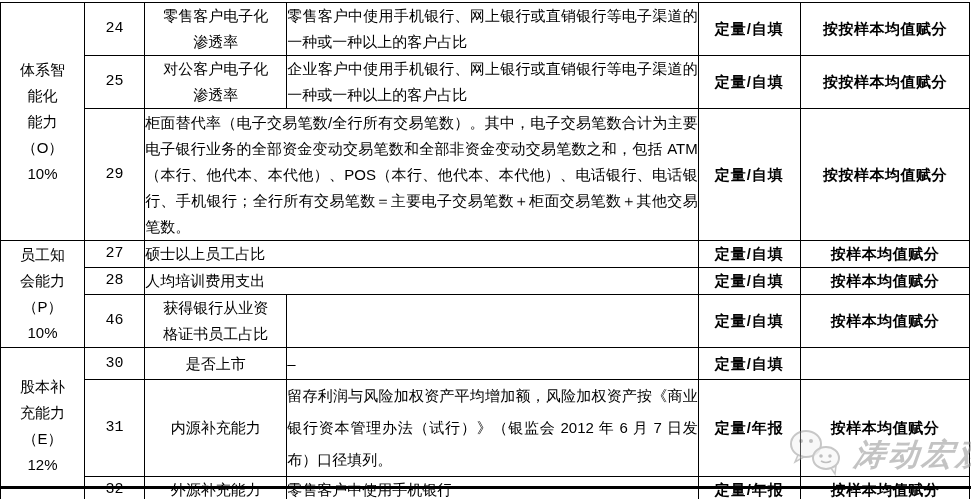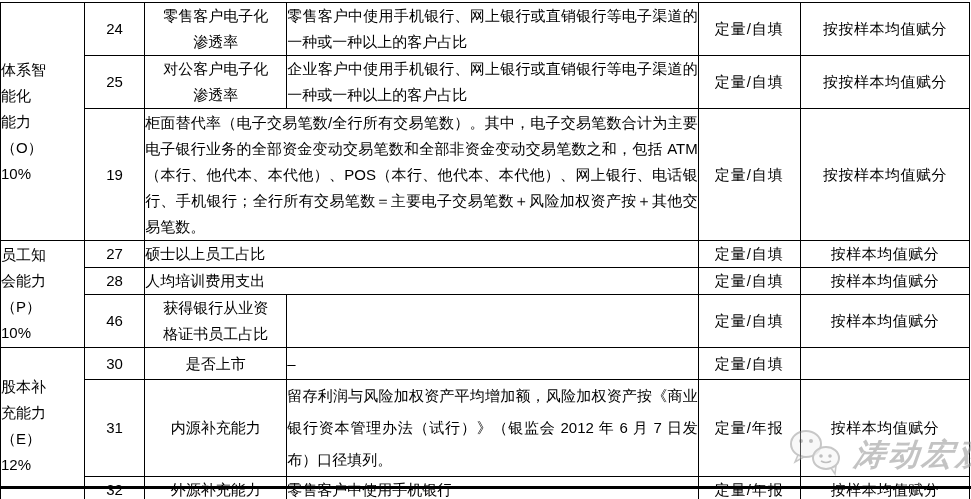--- a/index.html
+++ b/index.html
@@ -19,44 +19,44 @@
   }
   table.grid td{
     border:1.5px solid #000;
     font-size:15px;
     line-height:26px;
     vertical-align:middle;
     padding:0;
     overflow:hidden;
   }
   td.cat{
-    text-align:left;
+    text-align:center;
     white-space:pre-line;
     line-height:27px;
   }
-  td.num{text-align:center;}
+  td.num{text-align:center;font-family:Liberation Mono, monospace;}
   td.name{
     text-align:center;
     white-space:pre-line;
   }
   td.desc{
     text-align:justify;
     padding:2px 6px 2px 7px;
   }
   td.mergedwide{
     text-align:justify;
     padding:2px 8px;
     line-height:21.5px;
   }
   td.mergedname{
     text-align:left;
     padding:0 6px 0 9px;
   }
-  td.type{text-align:center;letter-spacing:1px;}
-  td.score{text-align:center;letter-spacing:0.5px;}
+  td.type{text-align:center;letter-spacing:1px;font-weight:bold;}
+  td.score{text-align:center;letter-spacing:0.5px;font-weight:bold;}
   tr.r31 td.desc{line-height:32px;}
   .bottom-rule{
     position:absolute;left:0;top:486px;
     width:971px;height:2.5px;background:#000;
   }
   .watermark{
     position:absolute;left:788px;top:428px;
     display:flex;align-items:center;
     z-index:5;pointer-events:none;
   }
@@ -100,22 +100,22 @@
       </tr>
       <tr style="height:53px">
         <td class="num">25</td>
         <td class="name">对公客户电子化
 渗透率</td>
         <td class="desc">企业客户中使用手机银行、网上银行或直销银行等电子渠道的一种或一种以上的客户占比</td>
         <td class="type">定量/自填</td>
         <td class="score">按按样本均值赋分</td>
       </tr>
       <tr style="height:132px">
-        <td class="num">19</td>
-        <td class="mergedwide" colspan="2">柜面替代率（电子交易笔数/全行所有交易笔数）。其中，电子交易笔数合计为主要电子银行业务的全部资金变动交易笔数和全部非资金变动交易笔数之和，包括 ATM（本行、他代本、本代他）、POS（本行、他代本、本代他）、网上银行、电话银行、手机银行；全行所有交易笔数＝主要电子交易笔数＋风险加权资产按＋其他交易笔数。</td>
+        <td class="num">29</td>
+        <td class="mergedwide" colspan="2">柜面替代率（电子交易笔数/全行所有交易笔数）。其中，电子交易笔数合计为主要电子银行业务的全部资金变动交易笔数和全部非资金变动交易笔数之和，包括 ATM（本行、他代本、本代他）、POS（本行、他代本、本代他）、电话银行、电话银行、手机银行；全行所有交易笔数＝主要电子交易笔数＋柜面交易笔数＋其他交易笔数。</td>
         <td class="type">定量/自填</td>
         <td class="score">按按样本均值赋分</td>
       </tr>
 
       <tr style="height:24px">
         <td class="cat" rowspan="3">员工知
 会能力
 （P）
 10%</td>
         <td class="num">27</td>

